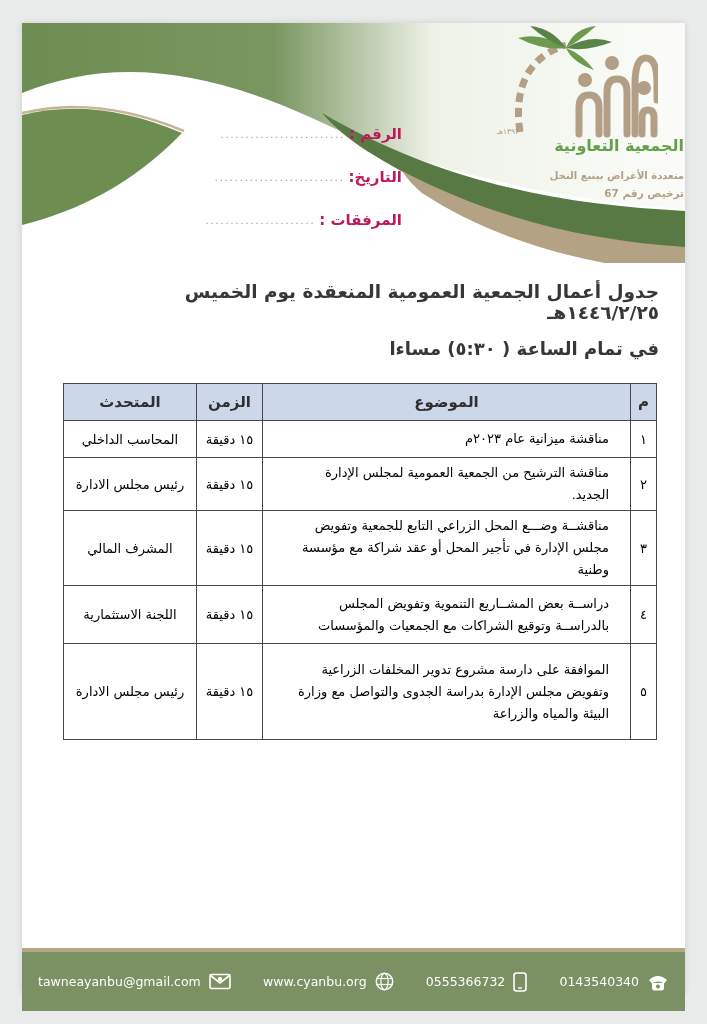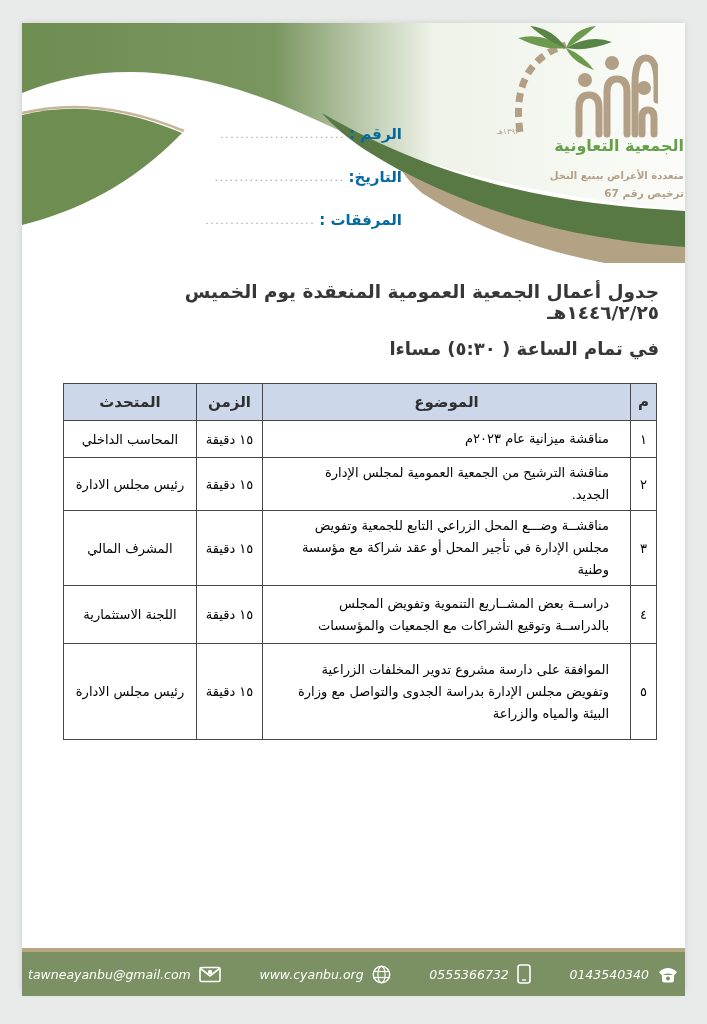--- a/index.html
+++ b/index.html
@@ -10,36 +10,36 @@
   .header-art{position:absolute;left:0;top:0;width:663px;height:240px;display:block;}
   
   .logo-icon{position:absolute;left:468px;top:3px;width:168px;height:112px;}
   .logo-text{position:absolute;left:418px;top:114px;width:244px;line-height:1.15;}
   .logo-title{font-size:16px;font-weight:700;color:#67a04b;}
   .logo-sub{font-size:10px;font-weight:700;color:#b3a088;margin-top:15px;}
   .logo-license{font-size:10.5px;font-weight:700;color:#b3a088;margin-top:5px;}
   
   .fields{position:absolute;left:88px;top:94px;width:292px;direction:rtl;}
   .field-row{display:flex;align-items:flex-end;height:26px;margin-bottom:17px;}
-  .field-label{font-size:15px;font-weight:700;color:#0369a1;white-space:nowrap;}
+  .field-label{font-size:15px;font-weight:700;color:#be185d;white-space:nowrap;}
   .field-dots{flex:1;overflow:hidden;white-space:nowrap;font-size:11px;color:#a2a494;letter-spacing:1.5px;padding-bottom:2px;margin-right:4px;}
   
   .doc-title{position:absolute;left:50px;top:258px;width:587px;text-align:right;direction:rtl;color:#373737;}
   .doc-title .l1{font-size:18.5px;font-weight:700;}
   .doc-title .l2{font-size:18px;font-weight:700;margin-top:15px;}
   
   .agenda{position:absolute;left:41px;top:360px;width:593px;border-collapse:collapse;direction:rtl;table-layout:fixed;}
   .agenda th,.agenda td{border:1px solid #474747;vertical-align:middle;padding:2px 6px;color:#000000;}
   .agenda th{background:#ccd7ea;font-size:15px;font-weight:700;color:#2f2f2f;text-align:center;}
   .agenda td{font-size:13px;}
   .agenda td.c-num,.agenda td.c-speaker{text-align:center;}
   .agenda td.c-time{text-align:center;direction:ltr;}
   .agenda td.c-subject{text-align:right;line-height:1.7;padding:4px 21px;}
   
-  .footer{position:absolute;left:0;top:925px;width:663px;height:48px;background:#7b9164;border-top:4px solid #b5a77f;box-sizing:border-box;direction:ltr;display:flex;align-items:center;justify-content:space-between;padding:0 6px;font-style:italic;}
+  .footer{position:absolute;left:0;top:925px;width:663px;height:63px;background:#7b9164;border-top:4px solid #b5a77f;box-sizing:border-box;direction:ltr;display:flex;align-items:center;justify-content:space-between;padding:0 16px;}
   .f-item{display:flex;align-items:center;gap:8px;color:#ffffff;font-size:12.5px;}
   .f-item svg{display:block;}
 </style>
 </head>
 <body>
 
 <div class="stage">
   <div class="paper">
 
     <svg class="header-art" viewBox="0 0 663 240" preserveAspectRatio="none">

